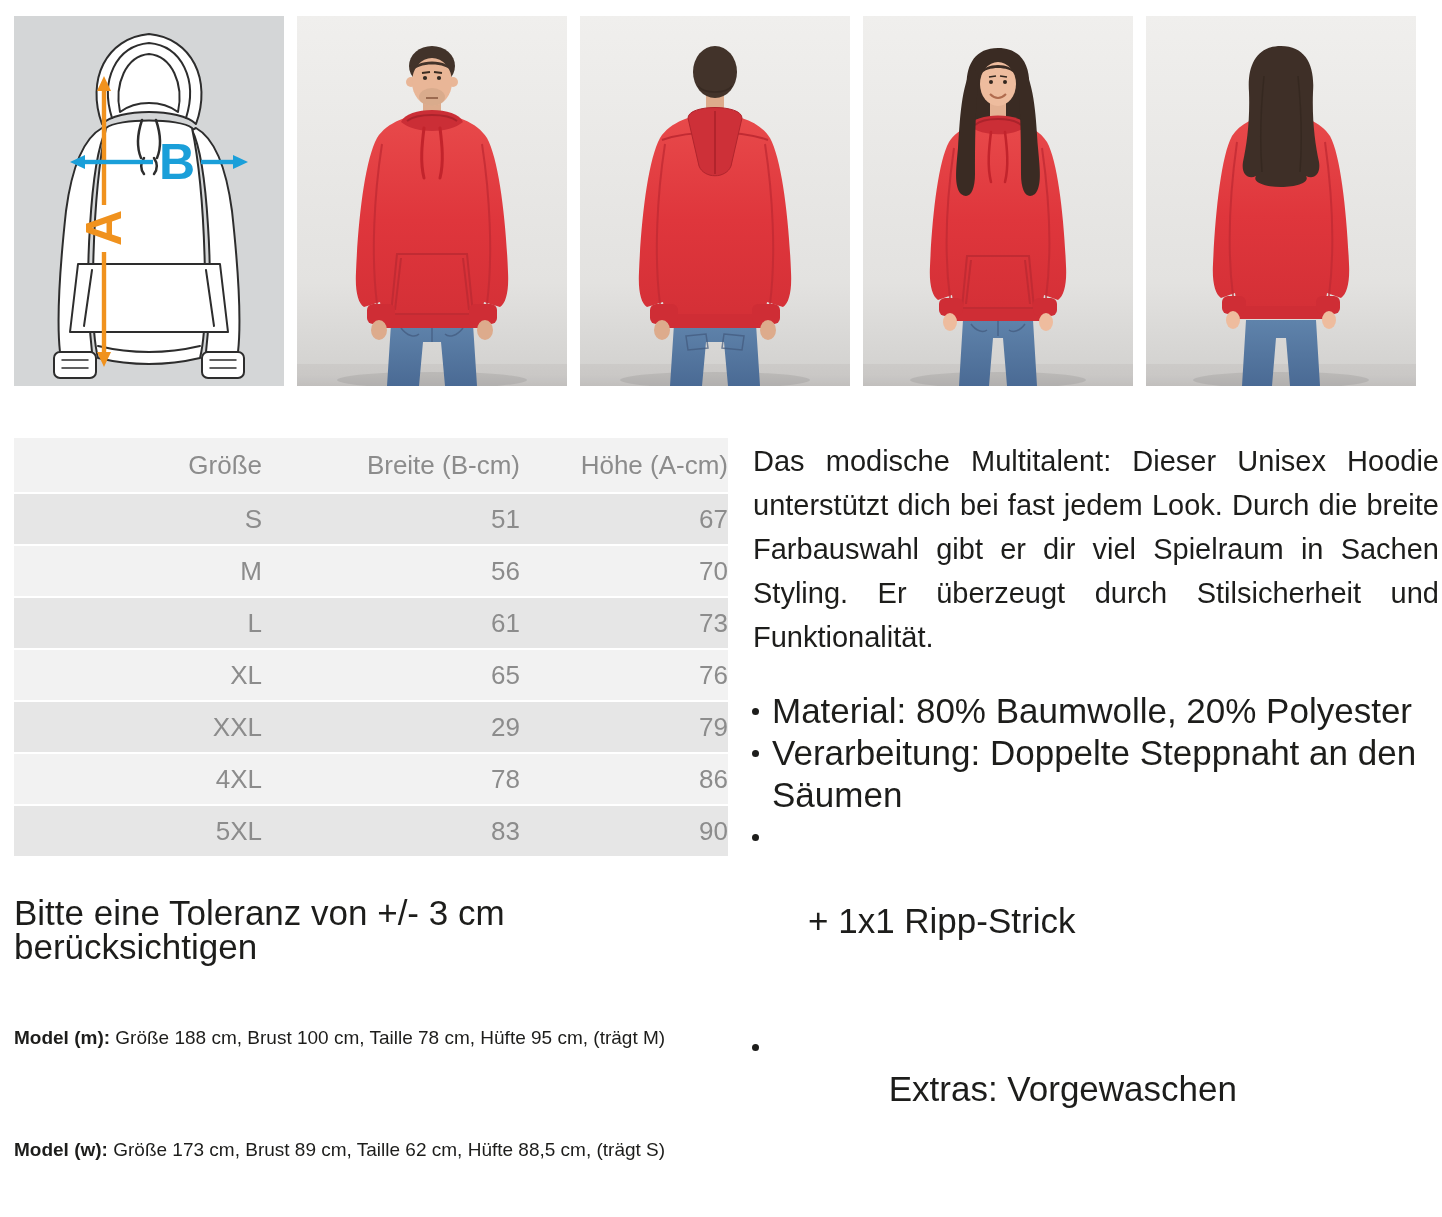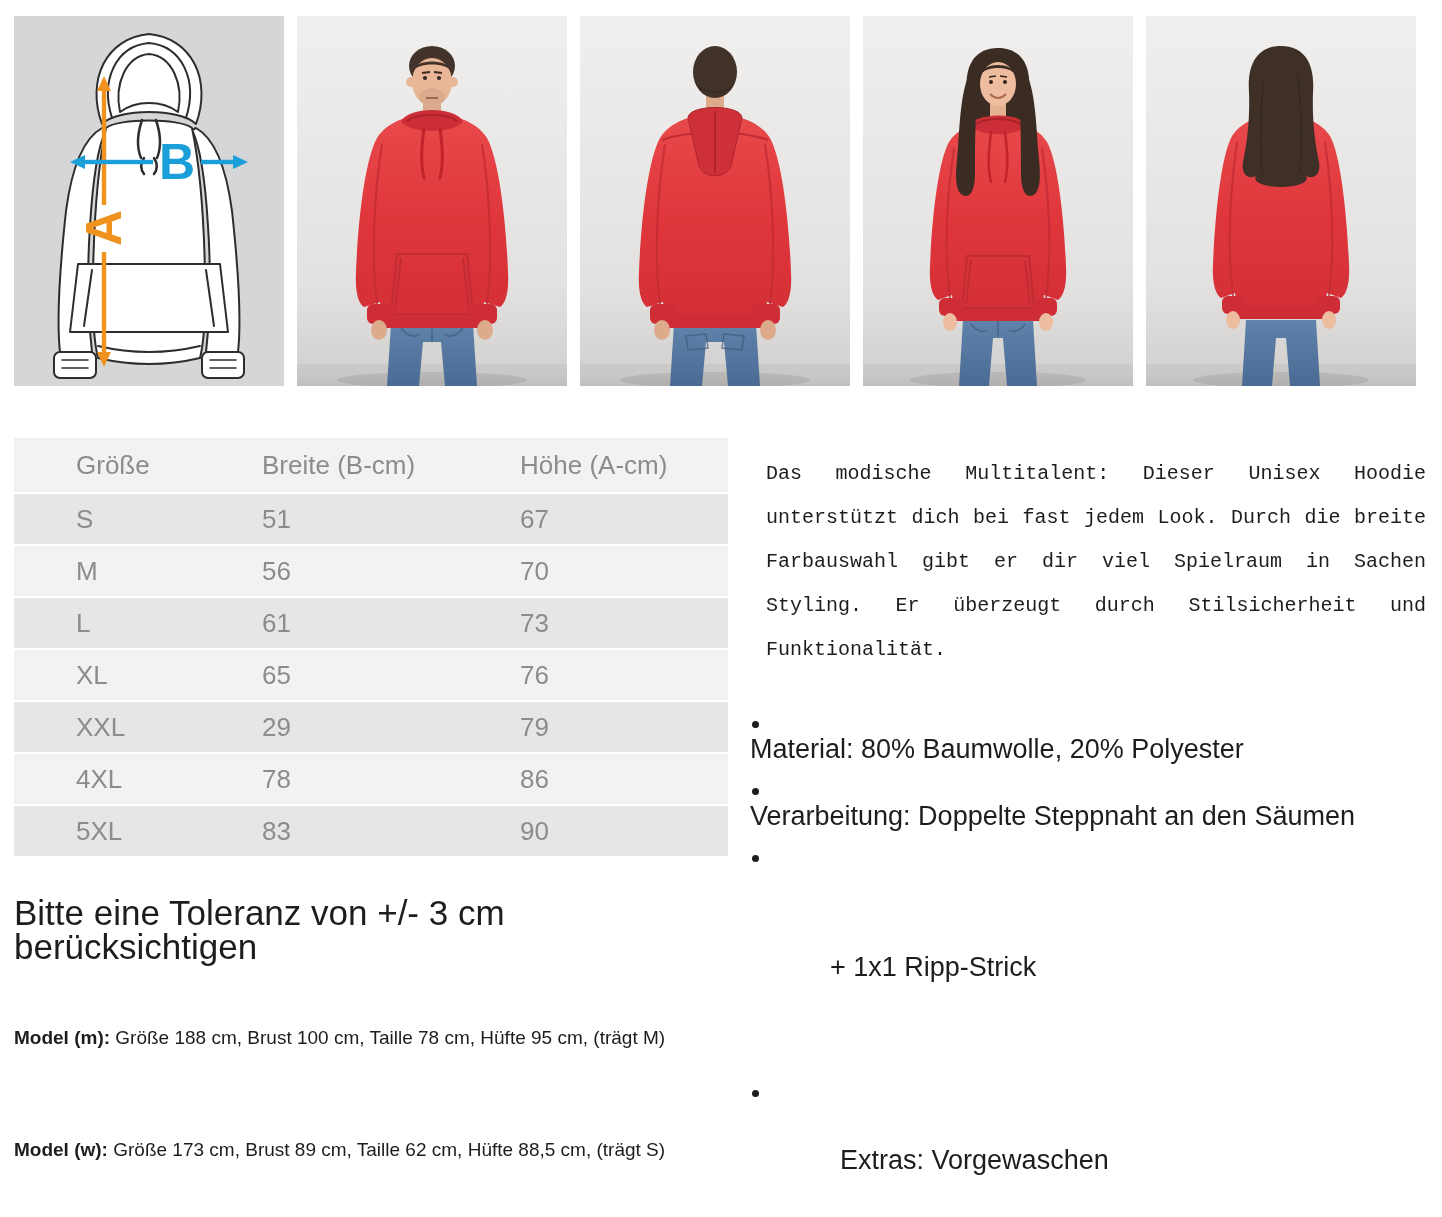--- a/index.html
+++ b/index.html
@@ -14,45 +14,45 @@
   .panel svg { display:block; width:270px; height:370px; }
 
   
   .content { display:flex; margin:50px 0 0 14px; align-items:flex-start; }
   .left  { width:714px; flex:0 0 auto; }
   .right { width:692px; flex:0 0 auto; margin-left:22px; }
 
   
   table.size-table { width:714px; border-collapse:separate; border-spacing:0 2px; }
   .size-table th, .size-table td {
-    font-size:26px; font-weight:400; color:#8c8c8c; text-align:left;
+    font-size:26px; font-weight:400; color:#8c8c8c; text-align:right;
     vertical-align:middle; padding:0;
   }
   .size-table th { height:54px; }
   .size-table td { height:50px; }
   .size-table th:first-child, .size-table td:first-child { padding-left:62px; }
   .size-table thead tr { background:#f2f2f2; }
   .size-table tbody tr:nth-child(odd)  { background:#e6e6e6; }
   .size-table tbody tr:nth-child(even) { background:#f2f2f2; }
 
   .note { font-size:35px; line-height:34px; margin:38px 0 0 0; }
   .model-line { font-size:19px; line-height:60px; margin:44px 0 0 0; max-width:702px; }
   .model-line strong { font-weight:bold; }
 
   
-  .desc { font-size:20px; line-height:44px; text-align:justify; margin:16px;font-family:Liberation Mono, monospace; }
+  .desc { font-size:29px; line-height:44px; text-align:justify; margin:3px; }
   ul.features { list-style:none; margin:31px 0 0 0; padding:0; }
-  .feature { display:flex; font-size:27px; line-height:42px;flex-direction:column; }
+  .feature { display:flex; font-size:35px; line-height:42px; }
   .fdot { width:22px; flex:0 0 auto; }
   .fdot::before {
     content:""; display:block; width:7px; height:7px; border-radius:50%;
     background:#1d1d1b; margin:18px 0 0 2px;
   }
   .ftext { white-space:pre-wrap; }
-  .fsub { margin-left:80px; white-space:pre-wrap; }
+  .fsub { margin-left:36px; white-space:pre-wrap; }
 </style>
 </head>
 <body>
 
 <svg width="0" height="0" style="position:absolute" aria-hidden="true">
   <defs>
     <linearGradient id="gBg" x1="0" y1="0" x2="0" y2="1">
       <stop offset="0" stop-color="#f0efed"></stop>
       <stop offset="0.72" stop-color="#e3e2e0"></stop>
       <stop offset="0.97" stop-color="#d2d1cf"></stop>

